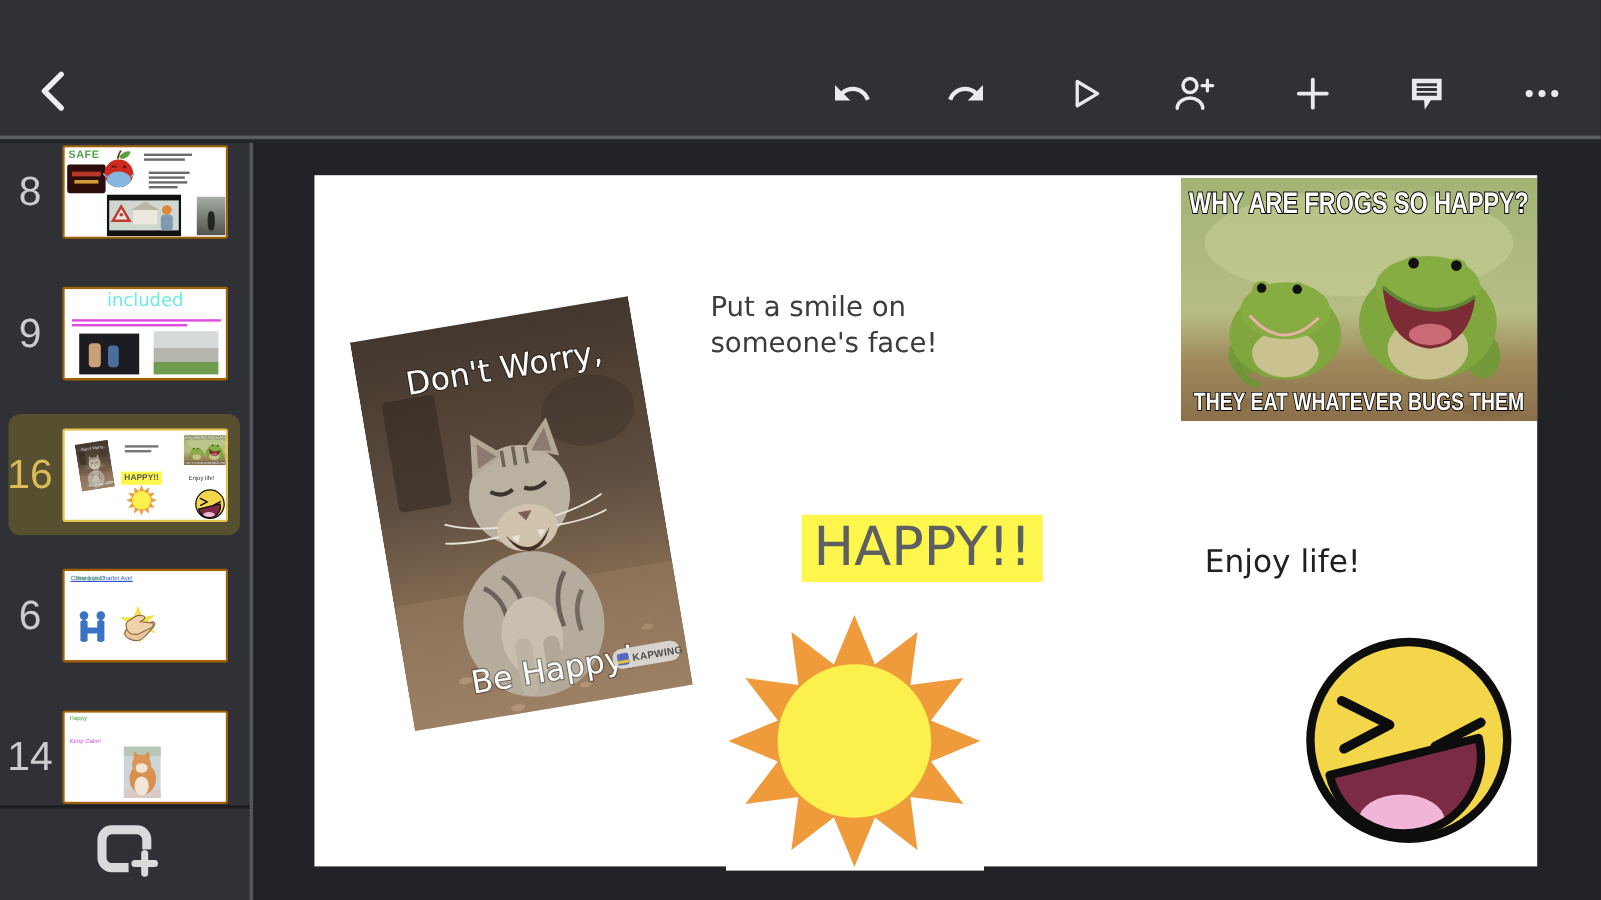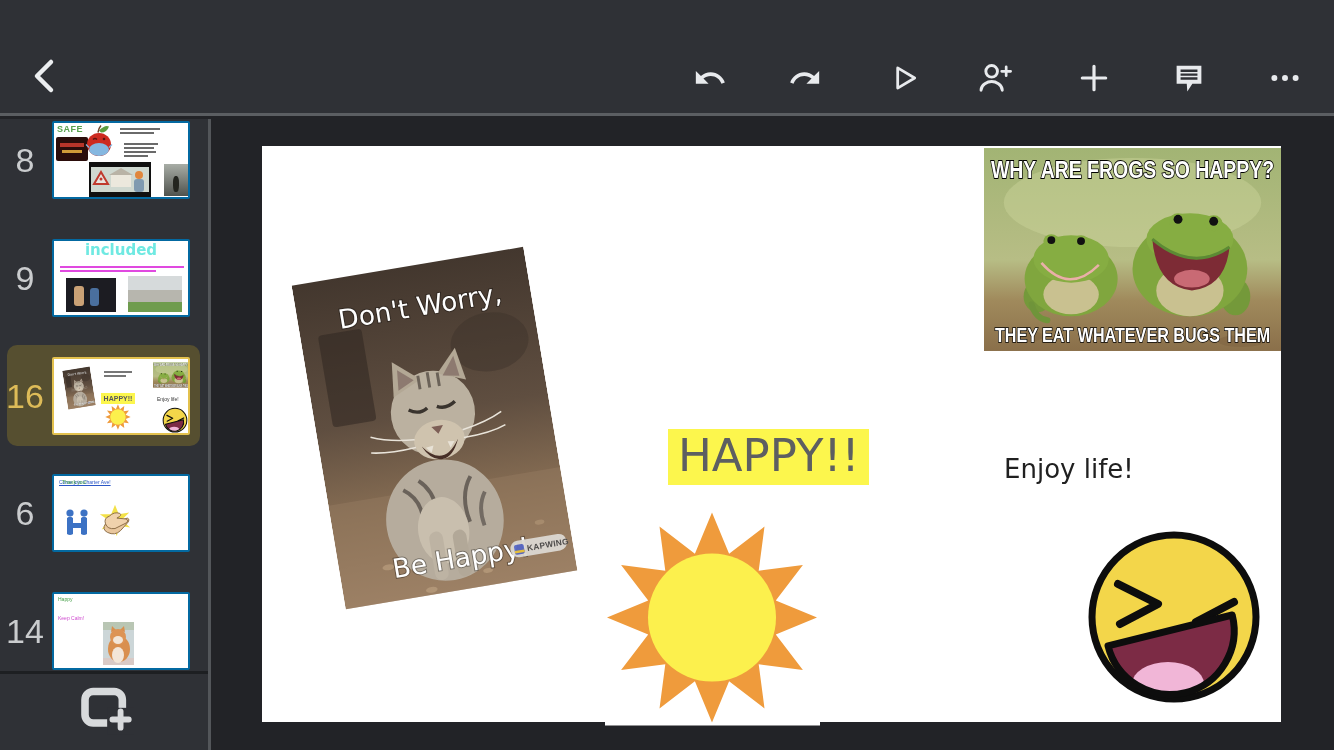--- a/index.html
+++ b/index.html
@@ -17,21 +17,21 @@
   .b-undo{left:688px;} .b-redo{left:783px;} .b-play{left:881px;}
   .b-person{left:973px;} .b-plus{left:1072px;} .b-comment{left:1167px;} .b-dots{left:1263px;}
 
   
   .sidebar { position:absolute; left:0; top:119px; width:211px; height:631px;
              background:#2f3136; border-right:3px solid #53565a; }
   .slide-num { position:absolute; left:0; width:50px; height:78px; color:#caccce;
                font-size:34px; display:flex; align-items:center; justify-content:center; }
   .slide-num.gold { color:#ddbb58; }
   .thumb { position:absolute; left:52px; width:138px; height:78px; background:#fff;
-           border:2px solid #0369a1; border-radius:2px; cursor:pointer; }
+           border:2px solid #a16207; border-radius:2px; cursor:pointer; }
   .thumb.selected { border:2px solid #e3c14e; }
   .sel-bg { position:absolute; left:7px; top:226px; width:193px; height:101px;
             background:#564f30; border-radius:10px; }
   .mini { position:absolute; inset:0; overflow:hidden; background:#fff; }
   .mini * { position:absolute; }
   .side-divider { position:absolute; left:0; top:552px; width:208px; height:3px; background:#1d1f22; }
   .new-slide { position:absolute; left:78px; top:562px; width:56px; height:56px;
                background:none; border:none; cursor:pointer; }
 
   
@@ -39,21 +39,21 @@
   .t8-badge { left:2px; top:14px; width:32px; height:24px; background:#2b0d0b; border-radius:2px; }
   .t8-badge .r1 { left:4px; top:6px; width:24px; height:4px; background:#b8352a; }
   .t8-badge .r2 { left:6px; top:13px; width:20px; height:3px; background:#d09a38; }
   .tl { background:#6a6a6a; height:2px; }
   .t8-photo { left:110px; top:41px; width:24px; height:32px;
               background:linear-gradient(#a8ada6, #4f524d); }
   .t8-photo::after { content:""; position:absolute; left:9px; top:12px; width:6px; height:16px;
                      background:#23251f; border-radius:40%; }
 
   
-  .t9-title { left:0; top:0; width:100%; text-align:center; font-size:15px; font-weight:bold;
+  .t9-title { left:0; top:0; width:100%; text-align:center; font-size:15px; font-weight:normal;
               color:#6fe9e2; font-family:"DejaVu Sans", sans-serif; }
   .t9-l1 { left:6px; top:25px; width:124px; height:2px; background:#e049e0; }
   .t9-l2 { left:6px; top:29px; width:96px; height:2px; background:#e049e0; }
   .t9-pl { left:12px; top:37px; width:50px; height:34px; background:#1c1c22; }
   .t9-pl::before { content:""; position:absolute; left:8px; top:8px; width:10px; height:20px;
                    background:#caa176; border-radius:3px; }
   .t9-pl::after { content:""; position:absolute; left:24px; top:10px; width:9px; height:18px;
                   background:#4a6f9e; border-radius:3px; }
   .t9-pr { left:74px; top:35px; width:54px; height:36px;
            background:linear-gradient(#d6dadb 0 38%, #b7b6ae 38% 72%, #6f9c4e 72% 100%); }
@@ -420,20 +420,24 @@
     </button>
   </aside>
 
   <main class="canvas">
     <div class="slide-page">
 
       <svg class="cat-meme">
           <use href="#sym-catmeme"></use>
         </svg>
 
+      <div class="smile-text">
+        <div>Put a smile on</div>
+        <div>someone's face!</div>
+      </div>
 
       <svg class="frog-meme">
           <use href="#sym-frogmeme"></use>
         </svg>
 
       <div class="happy-box">HAPPY!!</div>
 
       <div class="enjoy-text">Enjoy life!</div>
 
       <svg class="sun-img">

